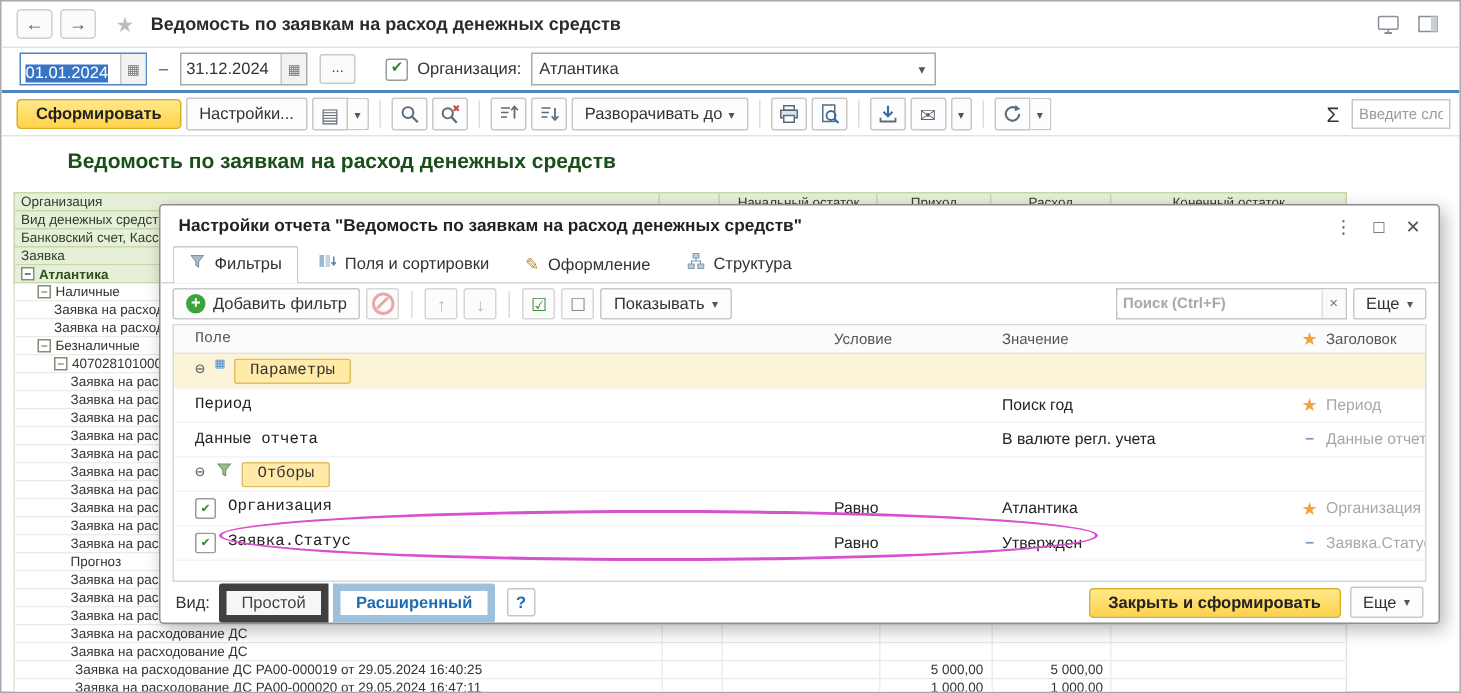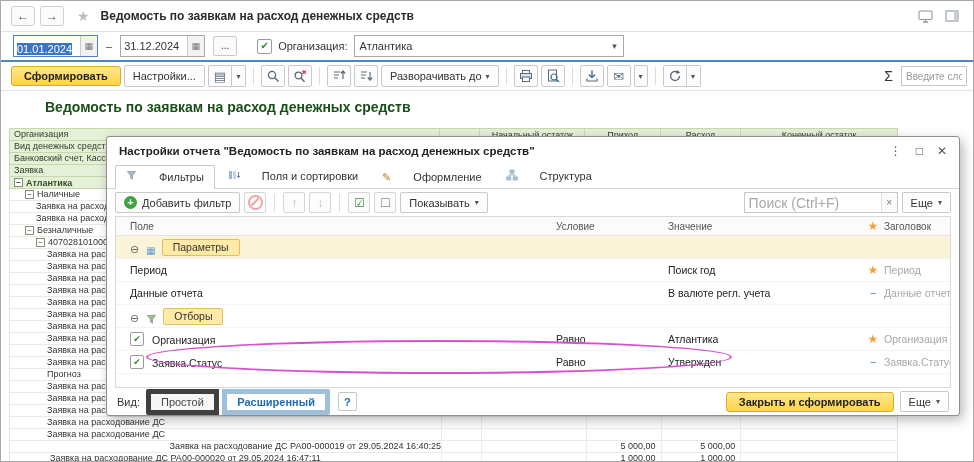--- a/index.html
+++ b/index.html
@@ -81,43 +81,43 @@
   .num{text-align:right;padding-right:5px;}
   #rtable-body{border-left:1px solid #dfe4d5;border-right:1px solid #dfe4d5;border-bottom:1px solid #dfe4d5;}
 
   
   #dialog{position:absolute;left:105px;top:135px;width:852px;height:278px;background:#fff;border:1px solid #8e8e8e;
     border-radius:3px;box-shadow:3px 4px 12px rgba(0,0,0,.28);z-index:20;}
   #dlg-titlebar{height:27px;display:flex;align-items:center;padding:0 12px 0 12px;}
   #dlg-title{font-weight:bold;font-size:11.5px;color:#222;flex:1;white-space:nowrap;overflow:hidden;}
   .dlg-tbic{margin-left:14px;color:#555;font-size:12px;cursor:pointer;line-height:1;}
   #dlg-tabs{height:24px;display:flex;align-items:flex-end;padding:0 8px;border-bottom:1px solid #d4d4d4;gap:2px;}
-  .tab{display:inline-flex;align-items:center;gap:22px;padding:4px 10px 5px;font-size:11px;color:#333;
+  .tab{display:inline-flex;align-items:center;gap:6px;padding:4px 10px 5px;font-size:11px;color:#333;
     border:1px solid transparent;border-bottom:none;cursor:pointer;border-radius:2px 2px 0 0;}
   .tab.active{border-color:#c9c9c9;background:#fff;margin-bottom:-1px;padding-bottom:6px;}
   .tab .pencil{color:#b08830;font-size:11px;line-height:1;}
   #dlg-toolbar{height:27px;display:flex;align-items:center;gap:4px;padding:0 8px;}
   .dbtn{background:#fdfdfd;border:1px solid #c9c9c9;border-radius:2px;height:21px;font-size:11px;padding:0 8px;
     display:inline-flex;align-items:center;gap:5px;cursor:pointer;font-family:inherit;color:#333;}
   .plus{display:inline-block;width:13px;height:13px;border-radius:50%;background:#3da33d;color:#fff;font-weight:bold;
     font-size:11px;line-height:13px;text-align:center;}
   .dicon{width:22px;height:21px;border:1px solid #d6d6d6;border-radius:2px;background:#fcfcfc;display:inline-flex;
     align-items:center;justify-content:center;cursor:pointer;padding:0;}
   .nosign{position:relative;width:11px;height:11px;border:2px solid #dd7070;border-radius:50%;opacity:.6;display:inline-block;}
   .nosign::after{content:"";position:absolute;left:0px;top:3.5px;width:10px;height:2px;background:#dd7070;transform:rotate(-45deg);}
   .mvarr{color:#7f9db9;opacity:.65;font-size:12px;}
   .ckic{font-size:12px;line-height:1;}
   .searchbox{display:flex;align-items:center;border:1px solid #c6c6c6;height:19px;background:#fff;width:152px;}
-  .searchbox input{border:none;outline:none;flex:1;font-size:14px;padding:0 4px;min-width:0;font-family:inherit;}
+  .searchbox input{border:none;outline:none;flex:1;font-size:10px;padding:0 4px;min-width:0;font-family:inherit;font-weight:bold;}
   .searchbox input::placeholder{color:#a8a8a8;}
   .sx{width:16px;height:100%;border:none;border-left:1px solid #e0e0e0;background:#fafafa;color:#777;font-size:10px;cursor:pointer;padding:0;}
   #dlg-tablewrap{position:relative;margin:0 8px;border:1px solid #d9d9d9;height:172px;background:#fff;box-sizing:border-box;}
   #dlg-thead{display:flex;height:18px;align-items:center;background:#fbfbfb;border-bottom:1px solid #e3e3e3;color:#555;font-size:10px;}
   .dcell{box-sizing:border-box;white-space:nowrap;overflow:hidden;}
-  .d-field{width:440px;padding-left:14px;display:flex;align-items:flex-end;}
+  .d-field{width:440px;padding-left:14px;display:flex;align-items:flex-start;font-family:Liberation Mono, monospace;}
   .d-cond{width:112px;}
   .d-val{width:196px;}
   .d-star{width:18px;text-align:center;overflow:visible;}
   .d-head{flex:1;padding-left:2px;}
   .drow{display:flex;height:22px;align-items:center;font-size:10.5px;color:#222;border-bottom:1px solid #f4f4f4;cursor:default;}
   .drow.current{background:#fcf4d9;}
   .tag{border:1px solid #e0bf63;background:#ffeaa8;border-radius:2px;padding:1px 10px 2px;font-size:10.5px;color:#333;}
   .collapse{color:#666;font-size:11px;margin-right:7px;cursor:pointer;}
   .gicon{margin-right:6px;display:inline-flex;color:#5b9bd5;font-size:10px;line-height:1;}
   .cbx2{width:12px;height:12px;border:1px solid #9b9b9b;border-radius:2px;background:#fff;display:inline-flex;
@@ -459,21 +459,21 @@
               <div class="cell c-name" style="padding-left: 37px;"><span>Заявка на расходование ДС</span></div>
               <div class="cell c-cur"></div>
               <div class="cell c-nach num"></div>
               <div class="cell c-prih num"></div>
               <div class="cell c-rash num"></div>
               <div class="cell c-kon num"></div>
             </div>
           </div>
         <div id="bottom-rows">
             <div class="trow brow">
-              <div class="cell c-name" style="padding-left: 40px; text-align: right;"><span>Заявка на расходование ДС РА00-000019 от 29.05.2024 16:40:25</span></div>
+              <div class="cell c-name" style="padding-left: 40px;"><span>Заявка на расходование ДС РА00-000019 от 29.05.2024 16:40:25</span></div>
               <div class="cell c-cur"></div>
               <div class="cell c-nach num"></div>
               <div class="cell c-prih num">5 000,00</div>
               <div class="cell c-rash num">5 000,00</div>
               <div class="cell c-kon num"></div>
             </div>
             <div class="trow brow">
               <div class="cell c-name" style="padding-left: 40px;"><span>Заявка на расходование ДС РА00-000020 от 29.05.2024 16:47:11</span></div>
               <div class="cell c-cur"></div>
               <div class="cell c-nach num"></div>

